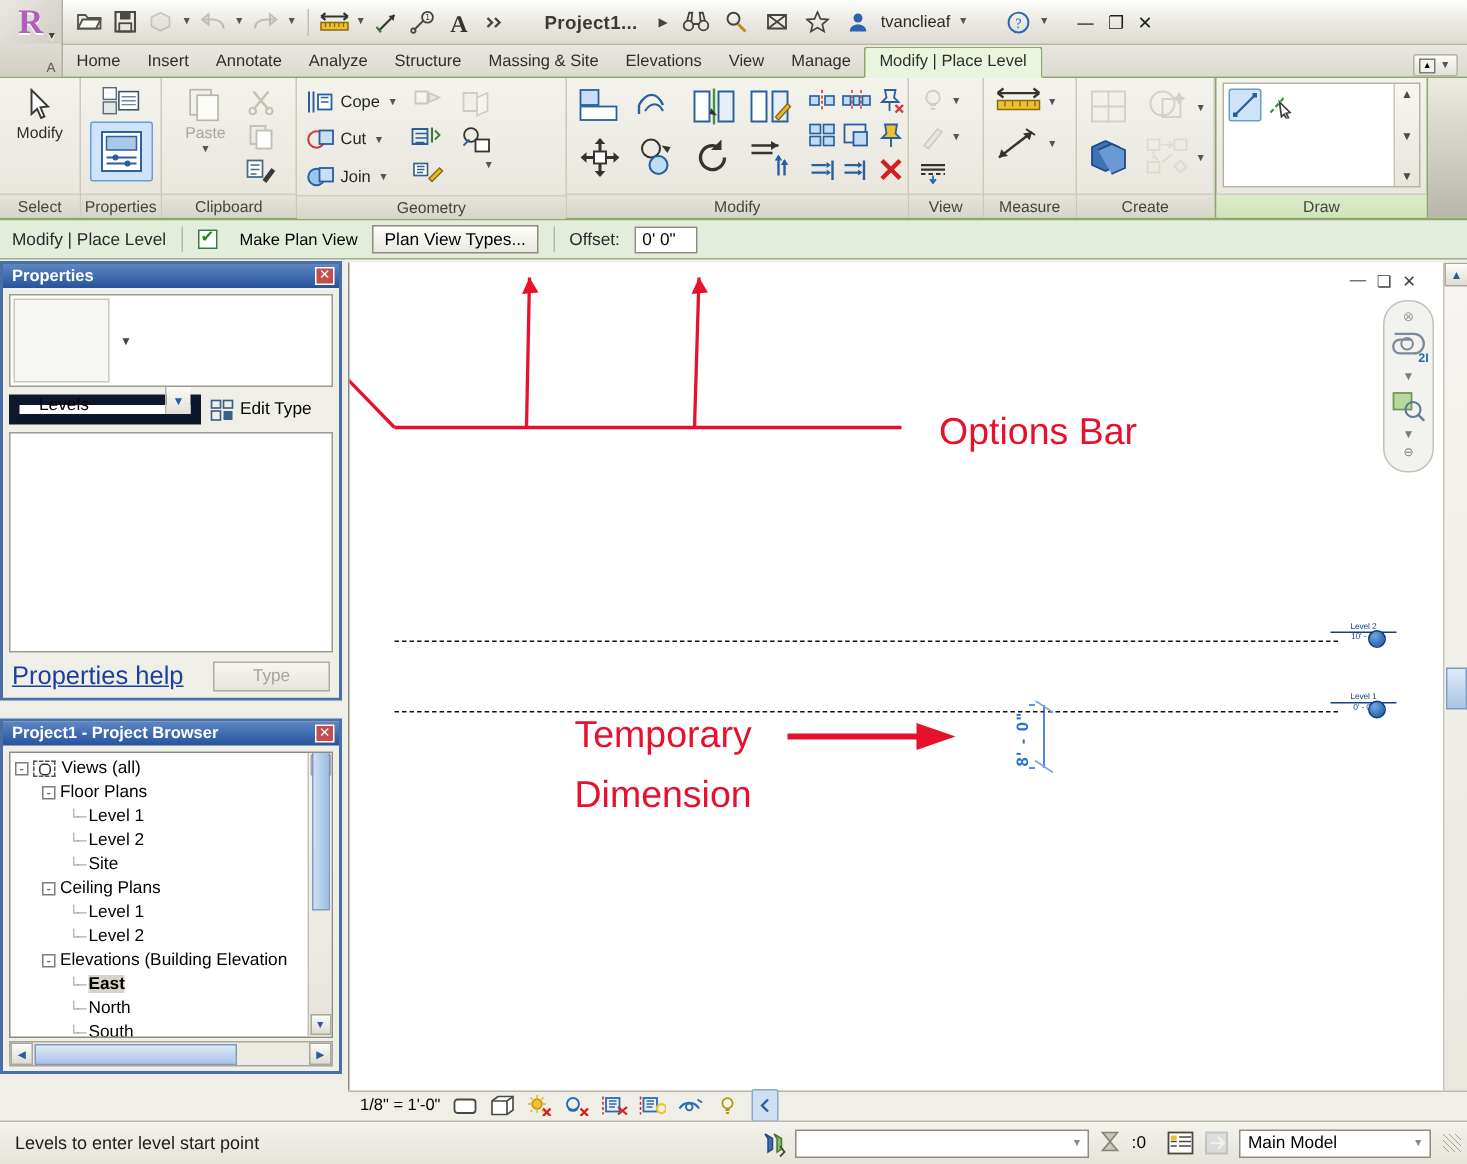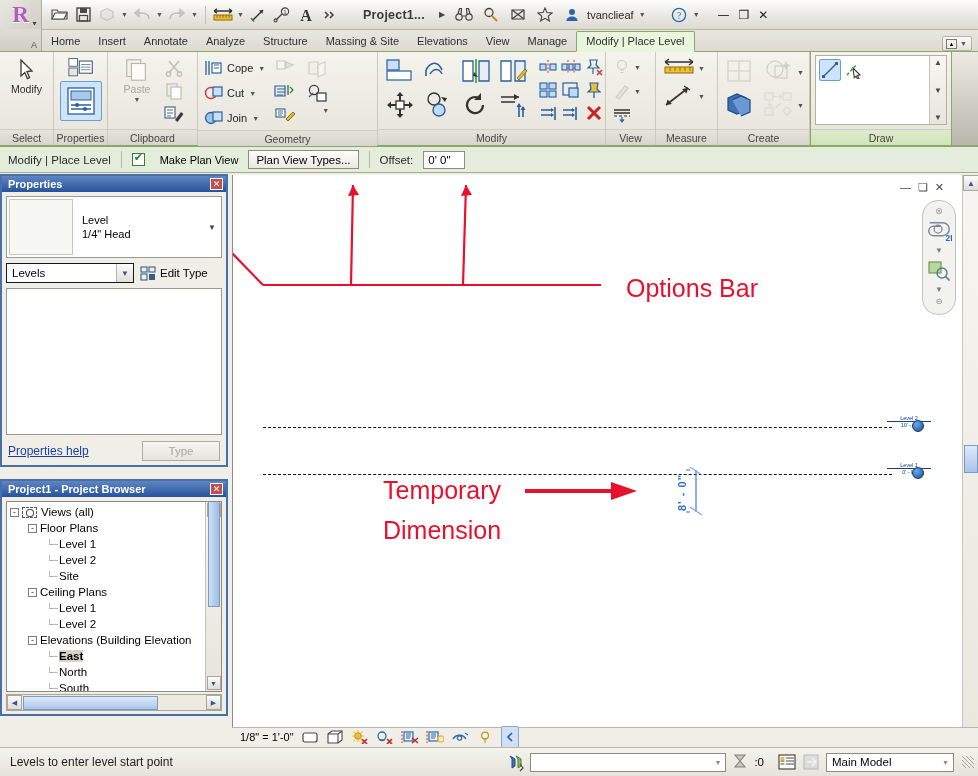--- a/index.html
+++ b/index.html
@@ -145,33 +145,33 @@
   .pal-close { width:13px; height:12px; background:#c0504d; border:1px solid #fff;
      color:#fff; font-size:9px; display:flex; align-items:center; justify-content:center;
      cursor:pointer; font-family:"DejaVu Sans",sans-serif;}
   .props { position:absolute; left:0; top:174px; width:228px; height:293px; }
   .typesel { margin:4px; height:62px; background:#fff; border:1px solid #9c9a90;
       display:flex; align-items:center; }
   .typesel .thumb { width:64px; height:56px; margin:2px; background:#f7f7f4; border:1px solid #c9c7bd;}
   .typesel .tx { flex:1; padding-left:7px; line-height:14px; font-size:11px; }
   .typesel .ar { width:18px; text-align:center; font-size:8px; color:#444; }
   .catrow { display:flex; align-items:center; gap:5px; margin:0 4px; }
-  .combo { flex:0 0 128px; height:20px; background:#fff; border:1px solid #0f172a;
-      display:flex; align-items:center; justify-content:space-between; padding:0 0 0 5px;
+  .combo { flex:0 0 128px; height:20px; background:#fff; border:7px solid #0f172a;
+      display:flex; align-items:flex-end; justify-content:space-between; padding:0 0 0 13px;
       font-size:11.5px; cursor:pointer;}
   .combo .cbtn { width:17px; height:18px; background:linear-gradient(#fbfbf8,#e1dfd6);
       border-left:1px solid #b9b6ab; display:flex; align-items:center; justify-content:center;
       font-size:8px; color:#2c5aa0;}
   .edittype { display:flex; align-items:center; gap:4px; font-size:11.5px; cursor:pointer;}
   .propgrid { position:absolute; left:4px; right:4px; top:112px; bottom:30px;
       background:#fff; border:1px solid #9c9a90; }
   .palfoot { position:absolute; left:0; right:0; bottom:0; height:28px;
       display:flex; align-items:center; justify-content:space-between; padding:0 6px;
       background:#f0efe7; }
-  .link { color:#1a3fa0; text-decoration:underline; font-size:12px; cursor:pointer; }
+  .link { color:#1a3fa0; text-decoration:underline; font-size:17px; cursor:pointer; }
   .applybtn { width:78px; height:20px; border:1px solid #aeaba0;
       background:linear-gradient(#f7f6f2,#e6e4db); color:#a6a49d; font-size:11.5px;
       display:flex; align-items:center; justify-content:center; }
 
   
   .browser { position:absolute; left:0; top:479px; width:228px; height:237px; }
   .tree { position:absolute; left:4px; right:4px; top:20px; bottom:22px;
       background:#fff; border:1px solid #8e8b80; overflow:hidden; display:flex;}
   .tree .inner { flex:1; padding:2px 0 0 3px; }
   .tnode { height:16px; display:flex; align-items:center; font-size:11.5px;
@@ -839,24 +839,20 @@
     <div class="ofield">0'  0"</div>
   </div>
 
   <div class="palette props">
     <div class="pal-title">
       <span>Properties</span>
       <span class="pal-close">✕</span>
     </div>
     <div class="typesel">
       <div class="thumb"></div>
-      <div class="tx">
-        <div>Level</div>
-        <div>1/4" Head</div>
-      </div>
       <div class="ar">▼</div>
     </div>
     <div class="catrow">
       <div class="combo">
         <span>Levels</span>
         <span class="cbtn">▼</span>
       </div>
       <div class="edittype">
         <span class="ic" style="width:17px">
           <svg width="16" height="15" viewBox="0 0 16 15">

